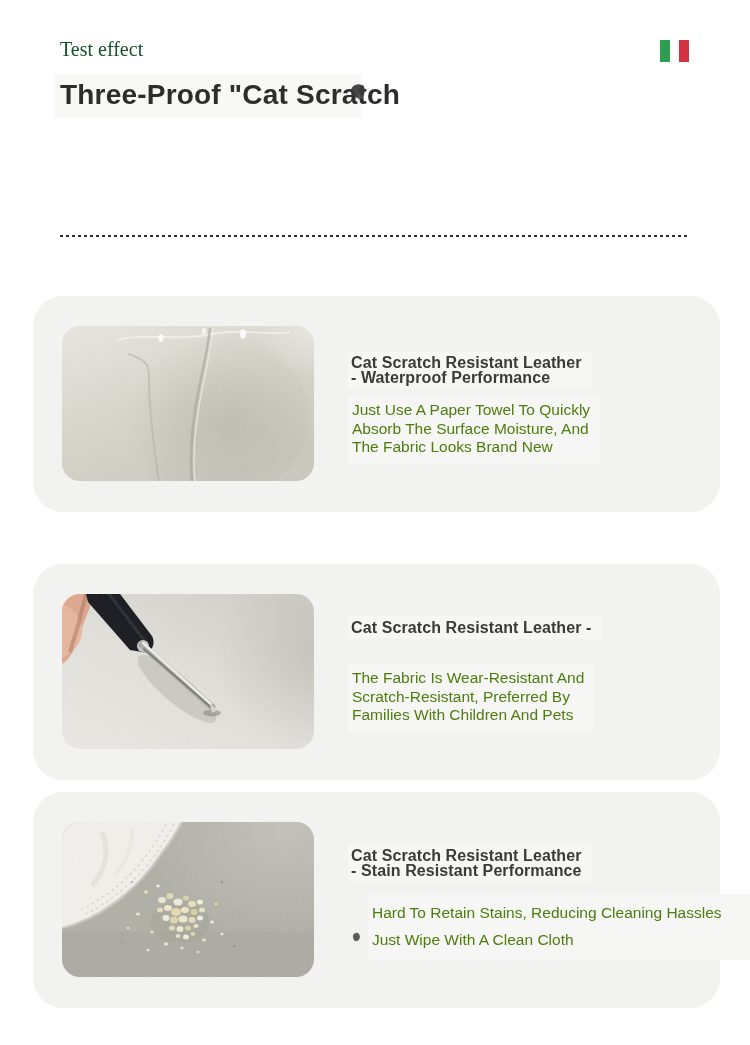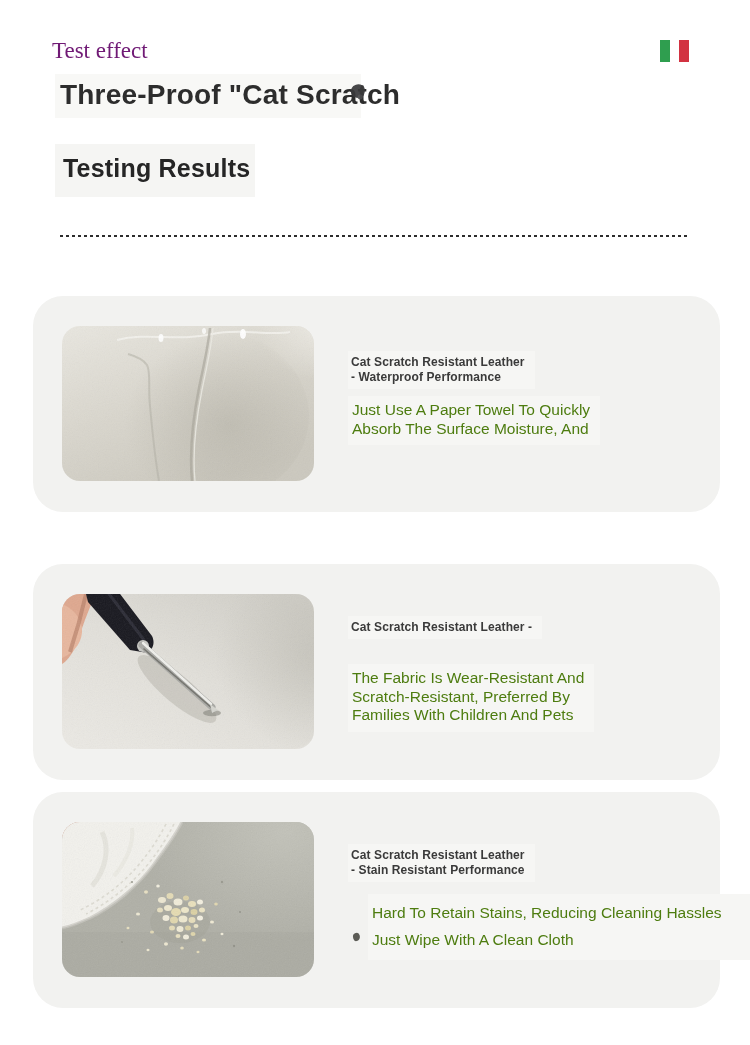--- a/index.html
+++ b/index.html
@@ -2,22 +2,22 @@
 <html><head>
 <meta charset="utf-8">
 <style>
   * { margin:0; padding:0; box-sizing:border-box; }
   html,body { background:#ffffff; }
   .page {
     position:relative; width:750px; height:1045px; background:#ffffff;
     font-family:"Liberation Sans", sans-serif; overflow:hidden;
   }
   .eyebrow {
-    position:absolute; left:52px; top:38px;
-    font-family:"Liberation Serif", serif; font-size:23px; color:#701a75;
+    position:absolute; left:60px; top:38px;
+    font-family:"Liberation Serif", serif; font-size:20px; color:#14532d;
   }
   .flag { position:absolute; left:660px; top:40px; width:29px; height:22px; display:flex; }
   .flag .stripe { flex:1; }
 
   .title-block {
     position:absolute; left:55px; top:74px; width:306px;
     background:#f8f8f6; padding:8px 8px 10px 5px;
   }
   .title-line {
     display:block; font-size:28px; font-weight:bold; color:#2d2d2d;
@@ -56,21 +56,21 @@
     border-radius:18px; overflow:hidden;
   }
   .photo svg { width:100%; height:100%; display:block; }
 
   .text-col { position:absolute; left:315px; top:0; width:372px; }
   .card-title {
     position:absolute; left:0; width:auto; background:#f6f6f4;
     padding:4px 10px 4px 3px; white-space:nowrap;
   }
   .card-title span {
-    display:block; font-size:12px; font-weight:bold; color:#3a3a3a; line-height:15px;
+    display:block; font-size:16px; font-weight:bold; color:#3a3a3a; line-height:15px;
     letter-spacing:0.1px;
   }
   .card-body {
     position:absolute; left:0; background:#f6f6f4; padding:5px 10px 7px 4px; white-space:nowrap;
   }
   .card-body span { display:block; font-size:15.5px; color:#4d7c0f; line-height:18.5px; }
   .card-3 .card-body span { line-height:27px; }
   .card-1 .card-title { top:55px; }   .card-1 .card-body { top:100px; }
   .card-2 .card-title { top:52px; }   .card-2 .card-body { top:100px; }
   .card-3 .card-title { top:52px; }   .card-3 .card-body { top:102px; }
@@ -135,23 +135,20 @@
     <span class="stripe" style="background:#2f9e4f"></span>
     <span class="stripe" style="background:#ffffff"></span>
     <span class="stripe" style="background:#d23241"></span>
   </div>
 
   <div class="title-block">
     <span class="title-line">Three-Proof "Cat Scratch</span>
   </div>
   <div class="smudge"></div>
 
-  <div class="subtitle-block">
-    <span class="subtitle">Testing Results</span>
-  </div>
 
   <div class="divider"></div>
 
   <section class="card card-1">
     <div class="photo">
       <svg viewBox="0 0 252 155" preserveAspectRatio="none">
         <rect width="252" height="155" fill="url(#p1bg)"></rect>
         <ellipse cx="152" cy="90" rx="95" ry="85" fill="url(#p1shade)"></ellipse>
         <ellipse cx="215" cy="30" rx="75" ry="65" fill="url(#p1hi)"></ellipse>
         <path d="M55 14 C85 6 115 16 150 8 C180 2 205 10 228 6" stroke="#f4f3ee" stroke-width="2" fill="none" opacity="0.85"></path>
@@ -166,20 +163,21 @@
       </svg>
     </div>
     <div class="text-col">
       <div class="card-title">
         <span>Cat Scratch Resistant Leather</span>
         <span>- Waterproof Performance</span>
       </div>
       <div class="card-body">
         <span>Just Use A Paper Towel To Quickly</span>
         <span>Absorb The Surface Moisture, And</span>
+        <span>The Fabric Looks Brand New</span>
       </div>
     </div>
   </section>
 
   <section class="card card-2">
     <div class="photo">
       <svg viewBox="0 0 252 155" preserveAspectRatio="none">
         <rect width="252" height="155" fill="url(#p2bg)"></rect>
         <ellipse cx="200" cy="70" rx="95" ry="90" fill="url(#p2shade)"></ellipse>
         <ellipse cx="115" cy="95" rx="50" ry="14" transform="rotate(40 115 95)" fill="#a9a79e" opacity="0.4"></ellipse>

